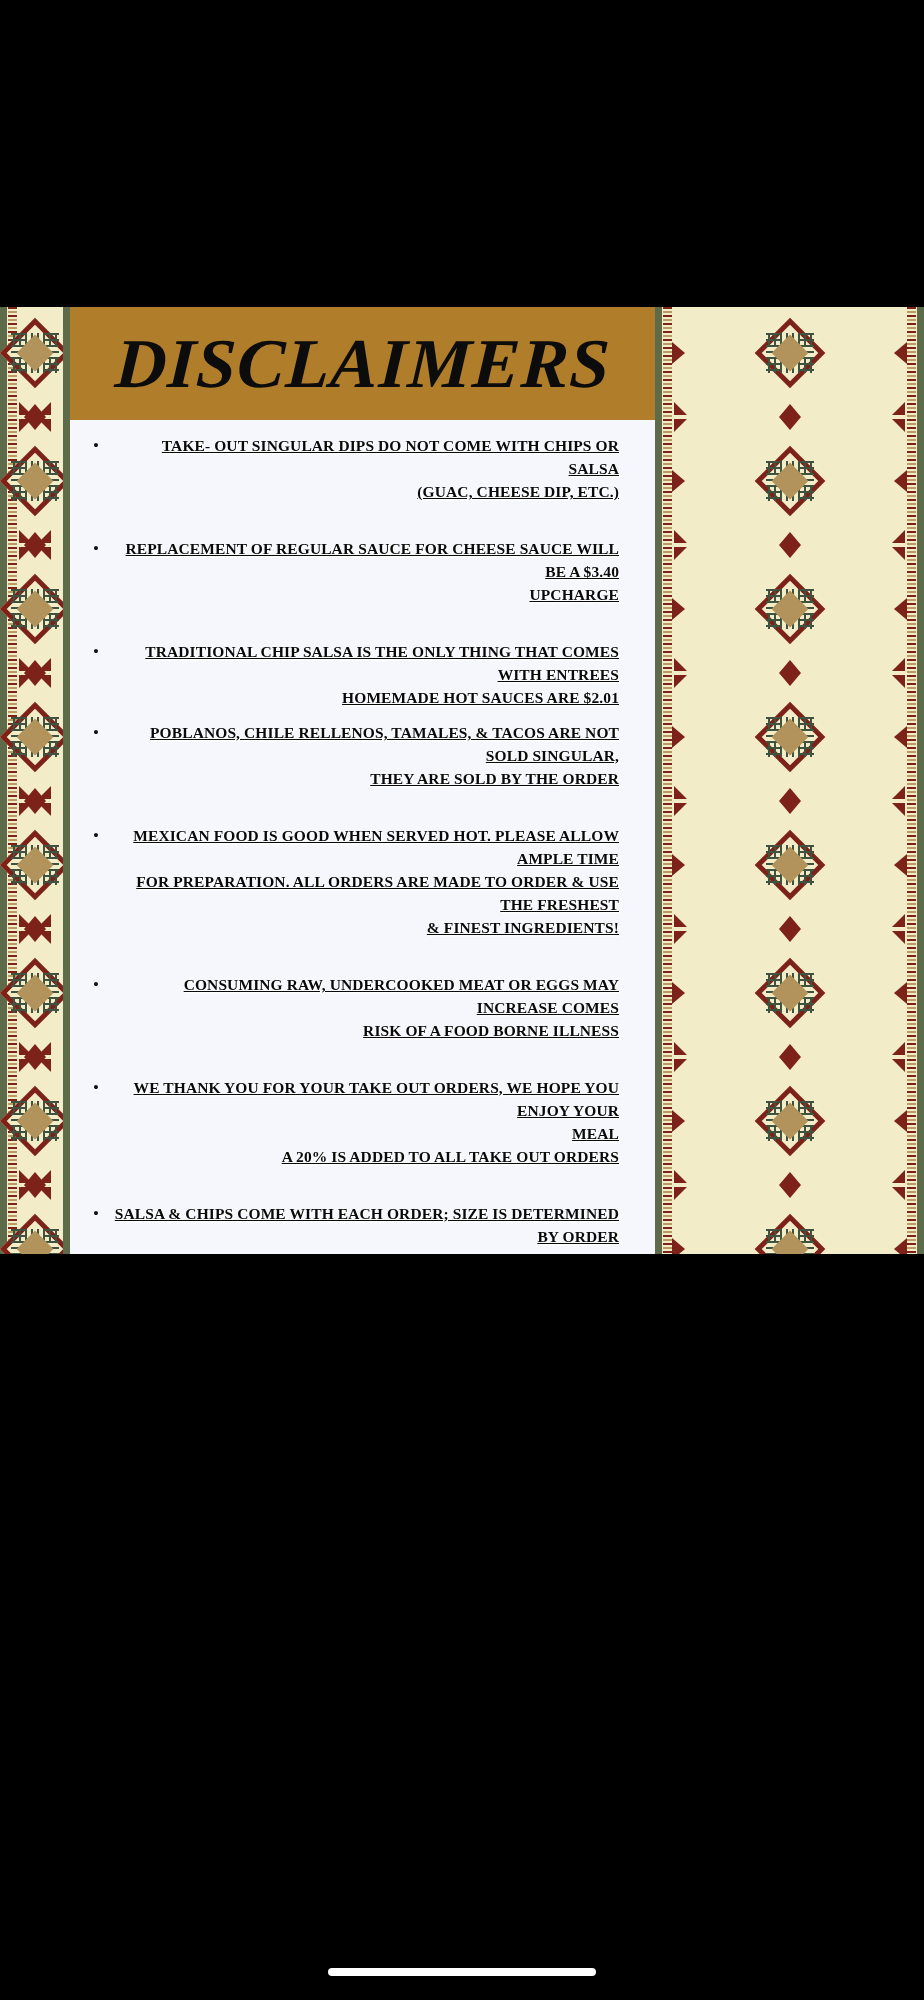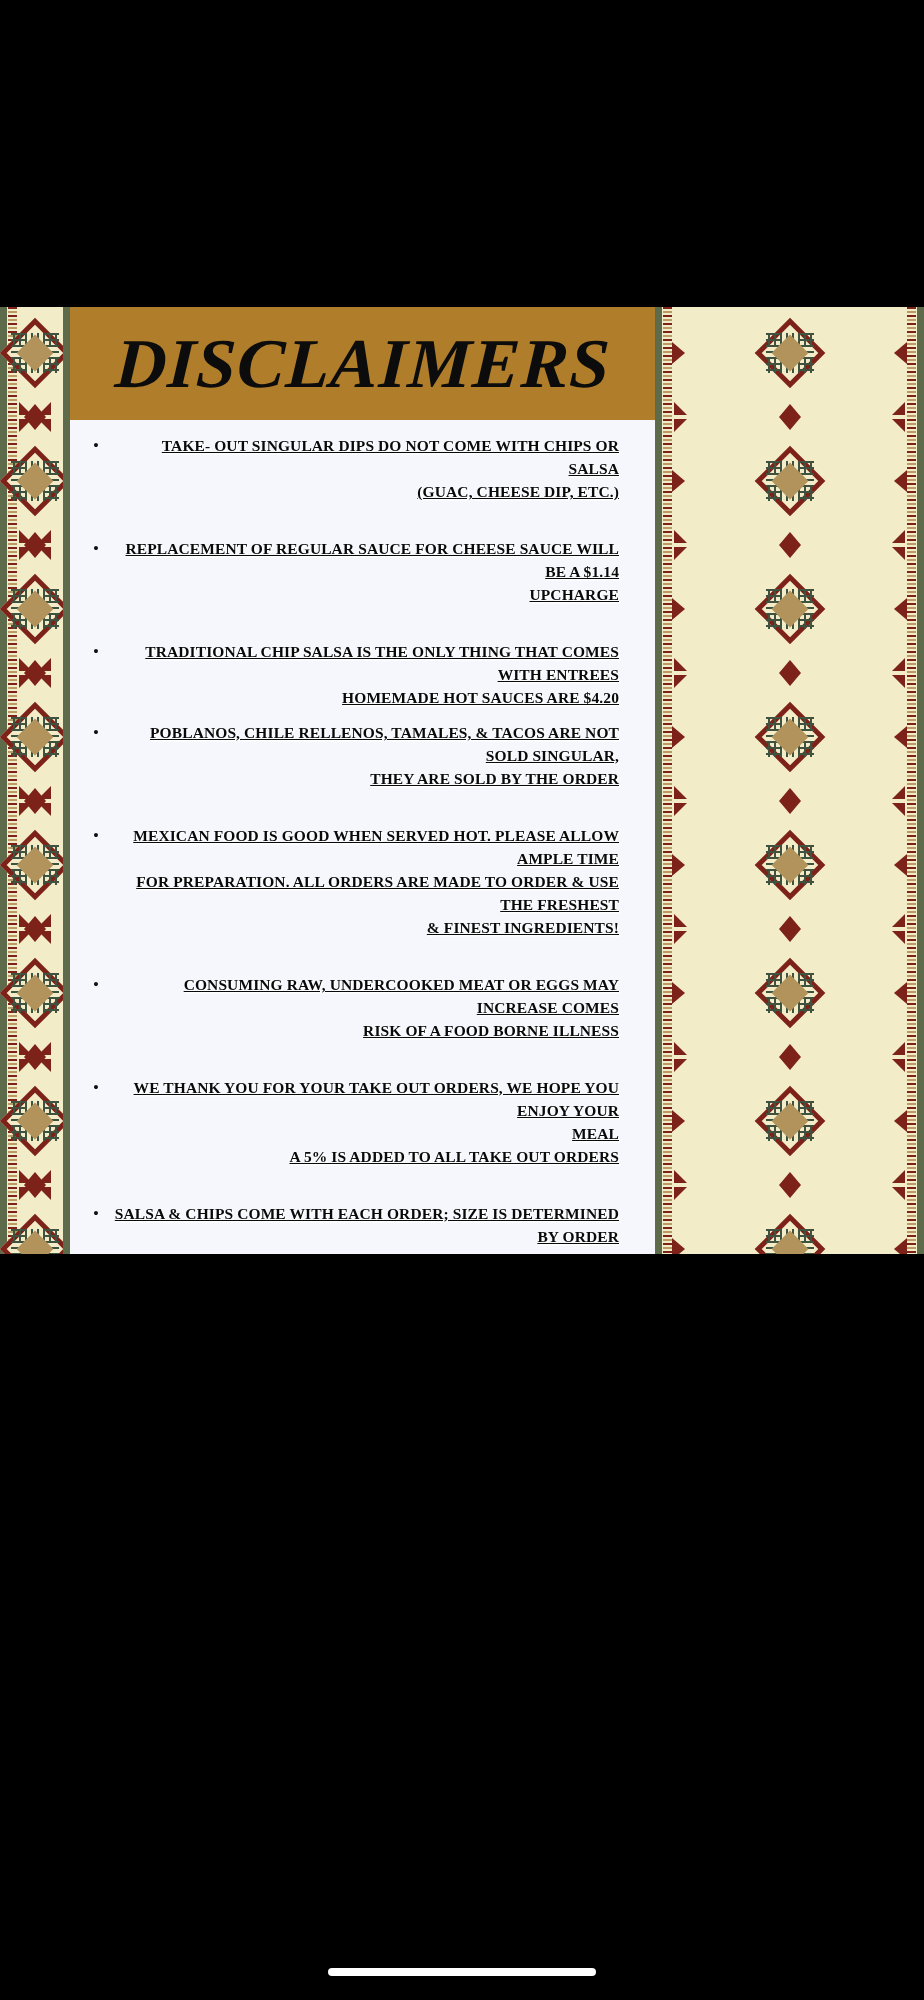--- a/index.html
+++ b/index.html
@@ -382,27 +382,27 @@
       </div>
 
       <div id="bullets">
           <div class="bullet g-lg">
             <span class="dot">•</span>
             <span class="btext">TAKE- OUT SINGULAR DIPS DO NOT COME WITH CHIPS OR SALSA
 (GUAC, CHEESE DIP, ETC.)</span>
           </div>
           <div class="bullet g-lg">
             <span class="dot">•</span>
-            <span class="btext">REPLACEMENT OF REGULAR SAUCE FOR CHEESE SAUCE WILL BE A $1.14
+            <span class="btext">REPLACEMENT OF REGULAR SAUCE FOR CHEESE SAUCE WILL BE A $3.40
 UPCHARGE</span>
           </div>
           <div class="bullet g-sm">
             <span class="dot">•</span>
             <span class="btext">TRADITIONAL CHIP SALSA IS THE ONLY THING THAT COMES WITH ENTREES
-HOMEMADE HOT SAUCES ARE $4.20</span>
+HOMEMADE HOT SAUCES ARE $2.01</span>
           </div>
           <div class="bullet g-lg">
             <span class="dot">•</span>
             <span class="btext">POBLANOS, CHILE RELLENOS, TAMALES, &amp; TACOS ARE NOT SOLD SINGULAR,
 THEY ARE SOLD BY THE ORDER</span>
           </div>
           <div class="bullet g-lg">
             <span class="dot">•</span>
             <span class="btext">MEXICAN FOOD IS GOOD WHEN SERVED HOT. PLEASE ALLOW AMPLE TIME
 FOR PREPARATION. ALL ORDERS ARE MADE TO ORDER &amp; USE THE FRESHEST
@@ -410,21 +410,21 @@
           </div>
           <div class="bullet g-lg">
             <span class="dot">•</span>
             <span class="btext">CONSUMING RAW, UNDERCOOKED MEAT OR EGGS MAY INCREASE COMES
 RISK OF A FOOD BORNE ILLNESS</span>
           </div>
           <div class="bullet g-lg">
             <span class="dot">•</span>
             <span class="btext">WE THANK YOU FOR YOUR TAKE OUT ORDERS, WE HOPE YOU ENJOY YOUR
 MEAL
-A 5% IS ADDED TO ALL TAKE OUT ORDERS</span>
+A 20% IS ADDED TO ALL TAKE OUT ORDERS</span>
           </div>
           <div class="bullet g-lg">
             <span class="dot">•</span>
             <span class="btext">SALSA &amp; CHIPS COME WITH EACH ORDER; SIZE IS DETERMINED BY ORDER
 SIZE</span>
           </div>
         </div>
 
     </div>
 

